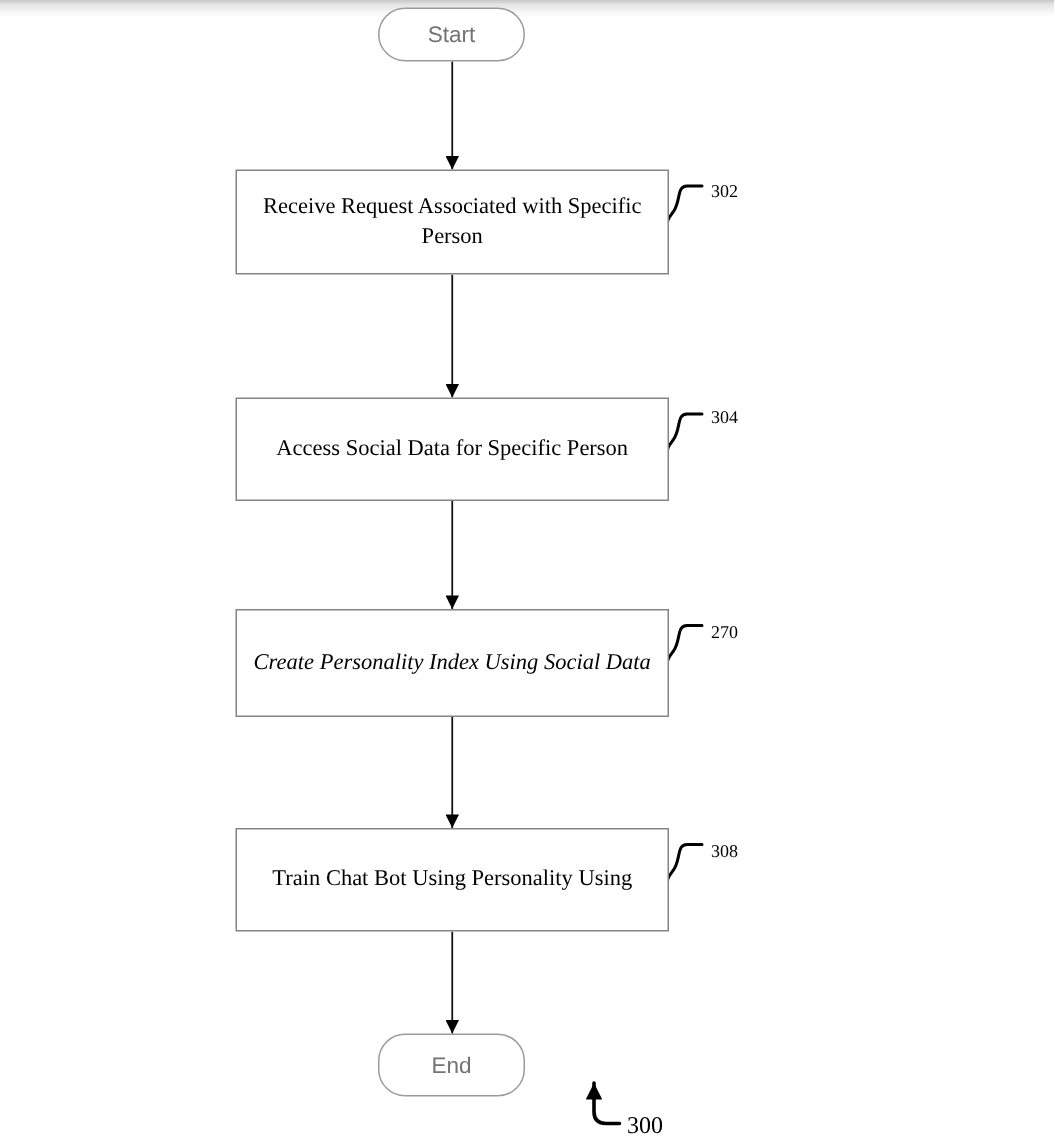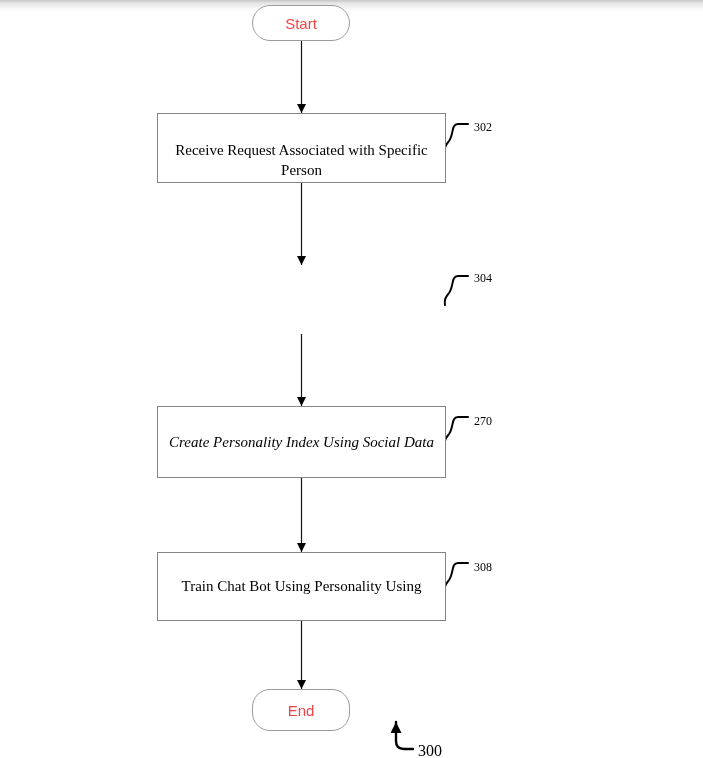--- a/index.html
+++ b/index.html
@@ -15,21 +15,21 @@
     background:linear-gradient(to bottom,#c6c6c6 0px,#e4e4e4 3px,#fafafa 9px,#ffffff 12px);
     pointer-events:none;
   }
   .connector-layer{position:absolute;top:0;left:0;width:703px;height:758px;}
   .terminal{
     position:absolute;left:252px;width:98px;height:36px;
     border:1px solid #9b9b9b;border-radius:18px;
     background:#ffffff;
     display:flex;align-items:center;justify-content:center;
     font-family:"Liberation Sans","DejaVu Sans",sans-serif;
-    font-size:15px;font-weight:500;color:#ef4444;
+    font-size:15px;font-weight:500;color:#737373;
     box-sizing:border-box;
   }
   .terminal.start{top:5px;}
   .terminal.end{top:689px;height:42px;}
   .step-box{
     position:absolute;left:157px;width:289px;
     border:1px solid #848484;background:#ffffff;
     display:flex;align-items:center;justify-content:center;
     text-align:center;
     font-size:15px;color:#000000;line-height:1.35;
@@ -72,22 +72,25 @@
     <path d="M468,417 H458 C451,417 454,427 449,434 C446,438 444,440 445,446" stroke="#000000" stroke-width="2" fill="none" stroke-linecap="round"></path>
     <path d="M468,563 H458 C451,563 454,573 449,580 C446,584 444,586 445,592" stroke="#000000" stroke-width="2" fill="none" stroke-linecap="round"></path>
 
     <path d="M413,749 H404 Q396,749 396,741 V722" stroke="#000000" stroke-width="2.4" fill="none" stroke-linecap="round" marker-end="url(#ah2)"></path>
   </svg>
 
   <div class="terminal start">
     <span>Start</span>
   </div>
 
-  <div class="step-box" style="top:113px;height:70px;align-items:flex-end;">
+  <div class="step-box" style="top:113px;height:70px;">
     <span>Receive Request Associated with Specific Person</span>
+  </div>
+  <div class="step-box" style="top:265px;height:69px;">
+    <span>Access Social Data for Specific Person</span>
   </div>
   <div class="step-box" style="top:406px;height:72px;padding:2px 3px;font-style:italic;">
     <span>Create Personality Index Using Social Data</span>
   </div>
   <div class="step-box" style="top:552px;height:69px;">
     <span>Train Chat Bot Using Personality Using</span>
   </div>
 
   <div class="terminal end">
     <span>End</span>

